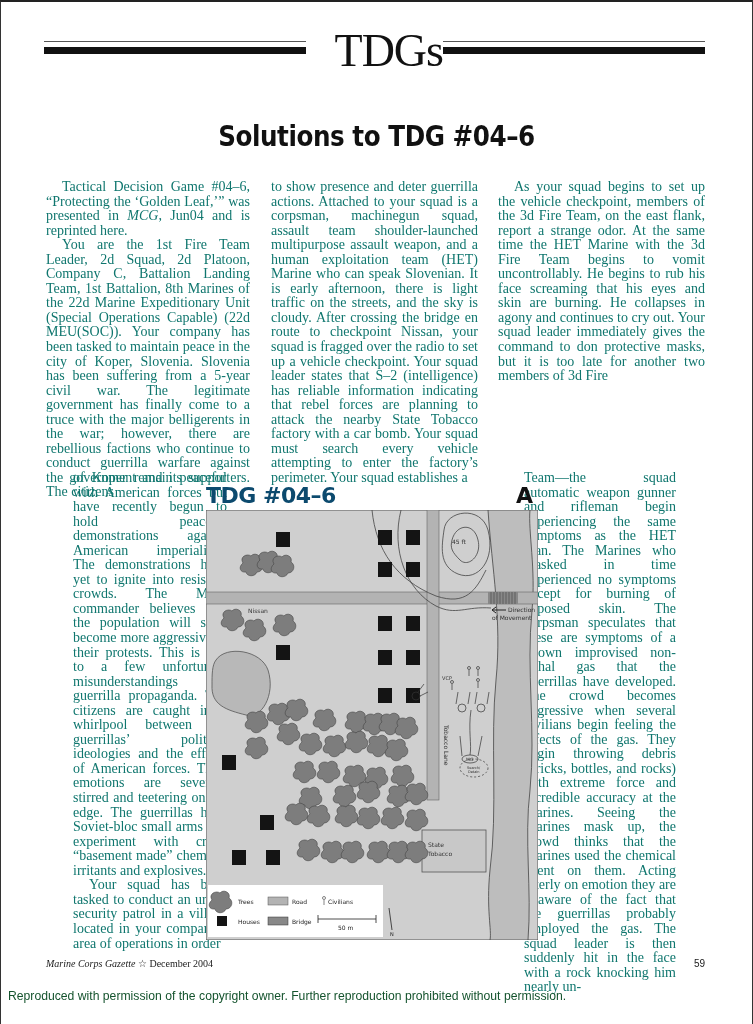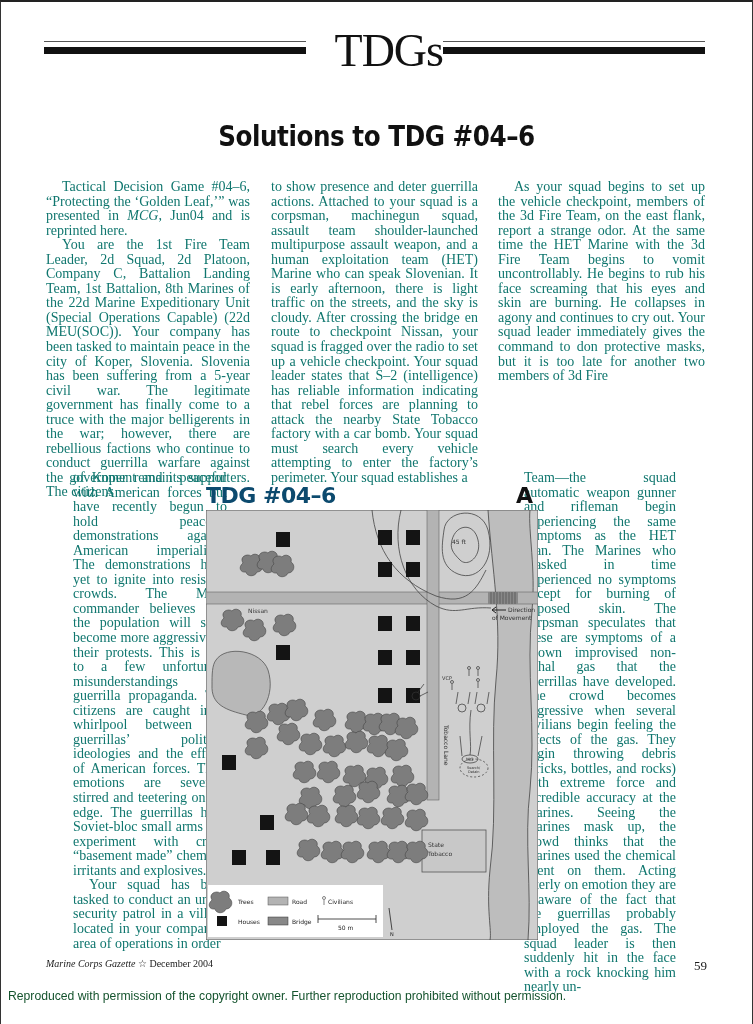--- a/index.html
+++ b/index.html
@@ -18,21 +18,21 @@
   .col1 { left: 46px; top: 180px; width: 204px; }
   .col1b { left: 46px; top: 471px; width: 154px; margin-left: 27px; }
   .col2 { left: 271px; top: 180px; width: 207px; }
   .col3 { left: 498px; top: 180px; width: 207px; }
   .col3b { left: 524px; top: 471px; width: 152px; }
   .map-title { position: absolute; left: 206px; top: 483px; font-family: "DejaVu Sans", sans-serif; font-weight: bold; font-size: 22px; color: #0c4a6e; letter-spacing: -0.5px; }
   .map-letter { position: absolute; left: 516px; top: 483px; font-family: "DejaVu Sans", sans-serif; font-weight: bold; font-size: 22px; color: #111; }
   .map { position: absolute; left: 206px; top: 510px; width: 332px; height: 430px; }
   .footer-left { position: absolute; left: 46px; top: 958px; font-size: 10px; font-style: italic; font-family: "Liberation Serif", serif; }
   .footer-left .plain { font-style: normal; }
-  .footer-right { position: absolute; left: 694px; top: 958px; font-size: 13px; font-family: Liberation Serif, serif; }
+  .footer-right { position: absolute; left: 694px; top: 958px; font-size: 10px; font-family: Liberation Sans, sans-serif; }
   .copyright { position: absolute; left: 8px; top: 989px; font-family: "Liberation Sans", sans-serif; font-size: 12.2px; color: #14532d; }
   .map-label { font-family: "DejaVu Sans", sans-serif; }
 </style>
 </head>
 <body>
 
 <div class="frame"></div>
 
 <div class="header-rule rule-left">
     <div class="thin"></div>

